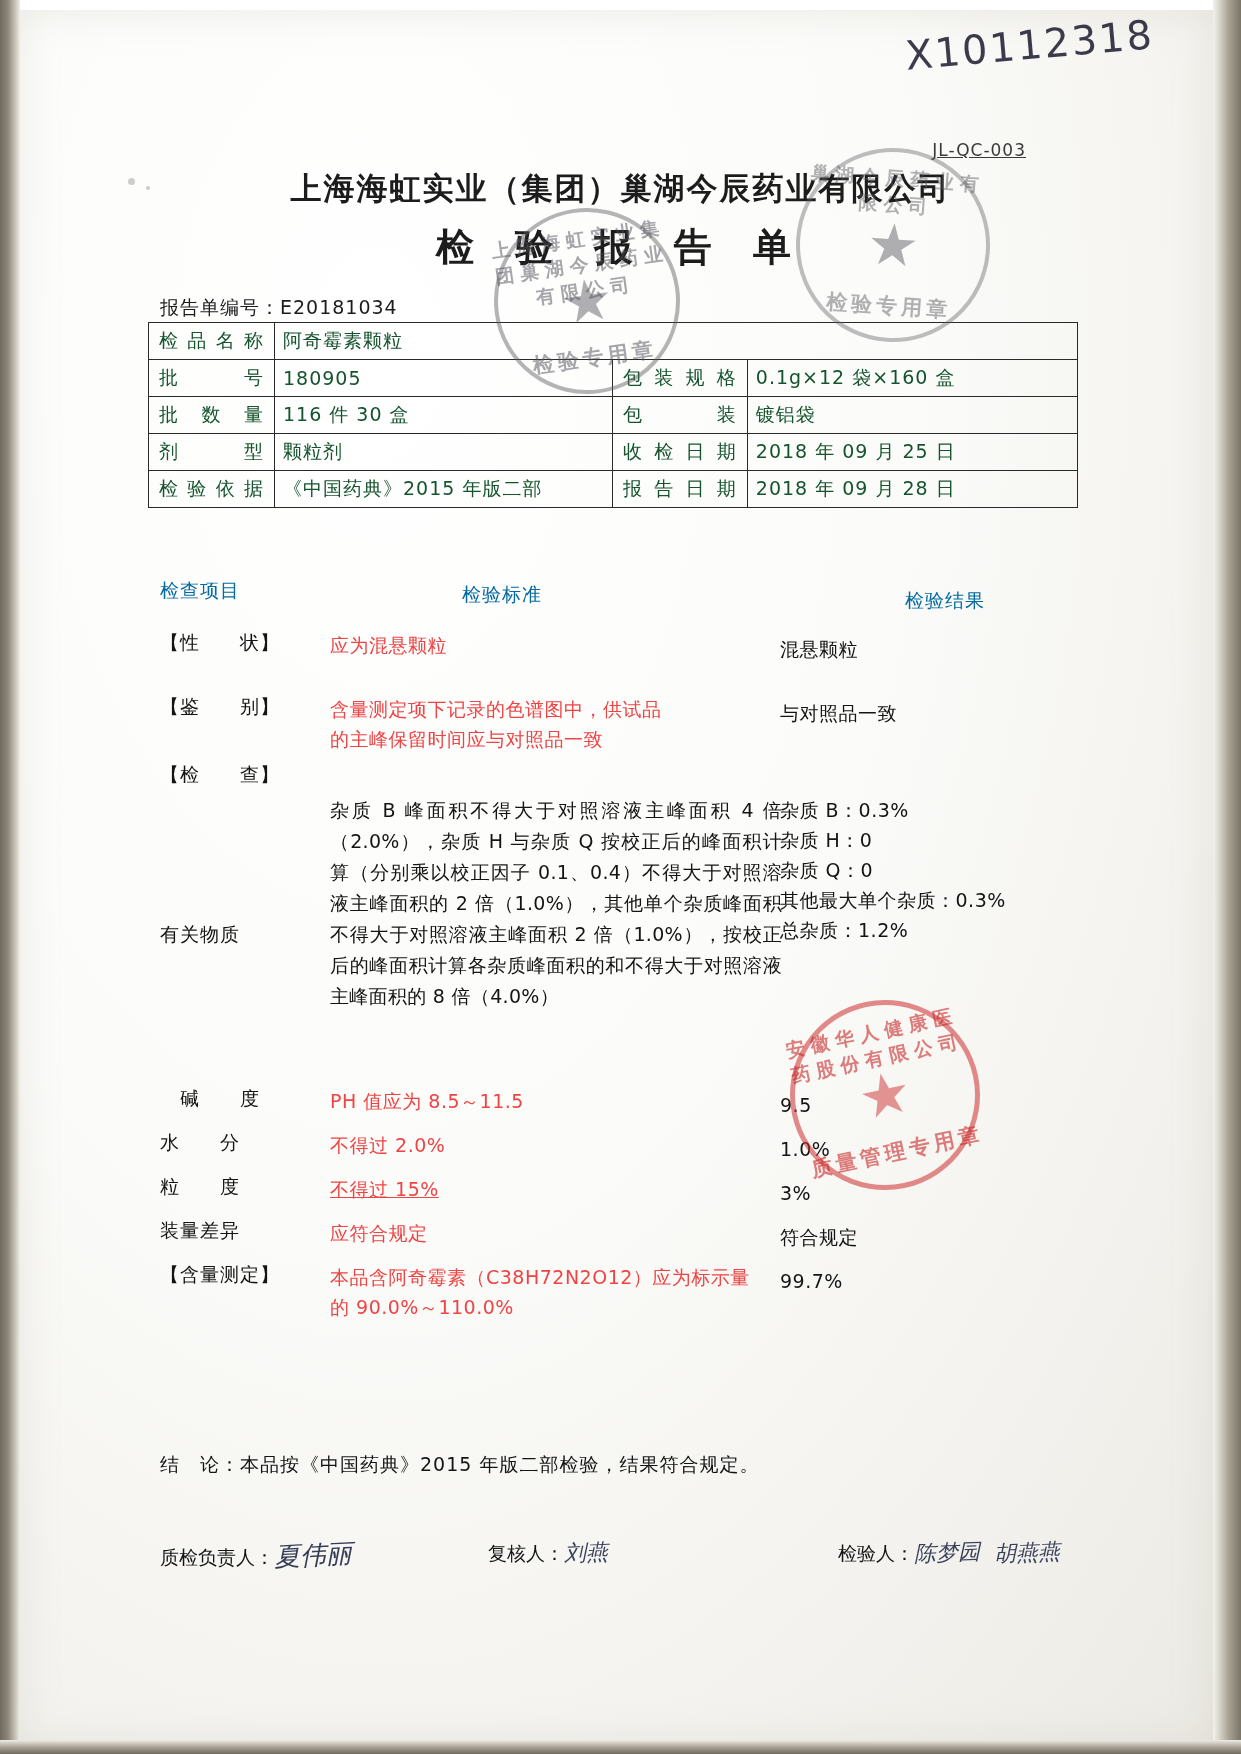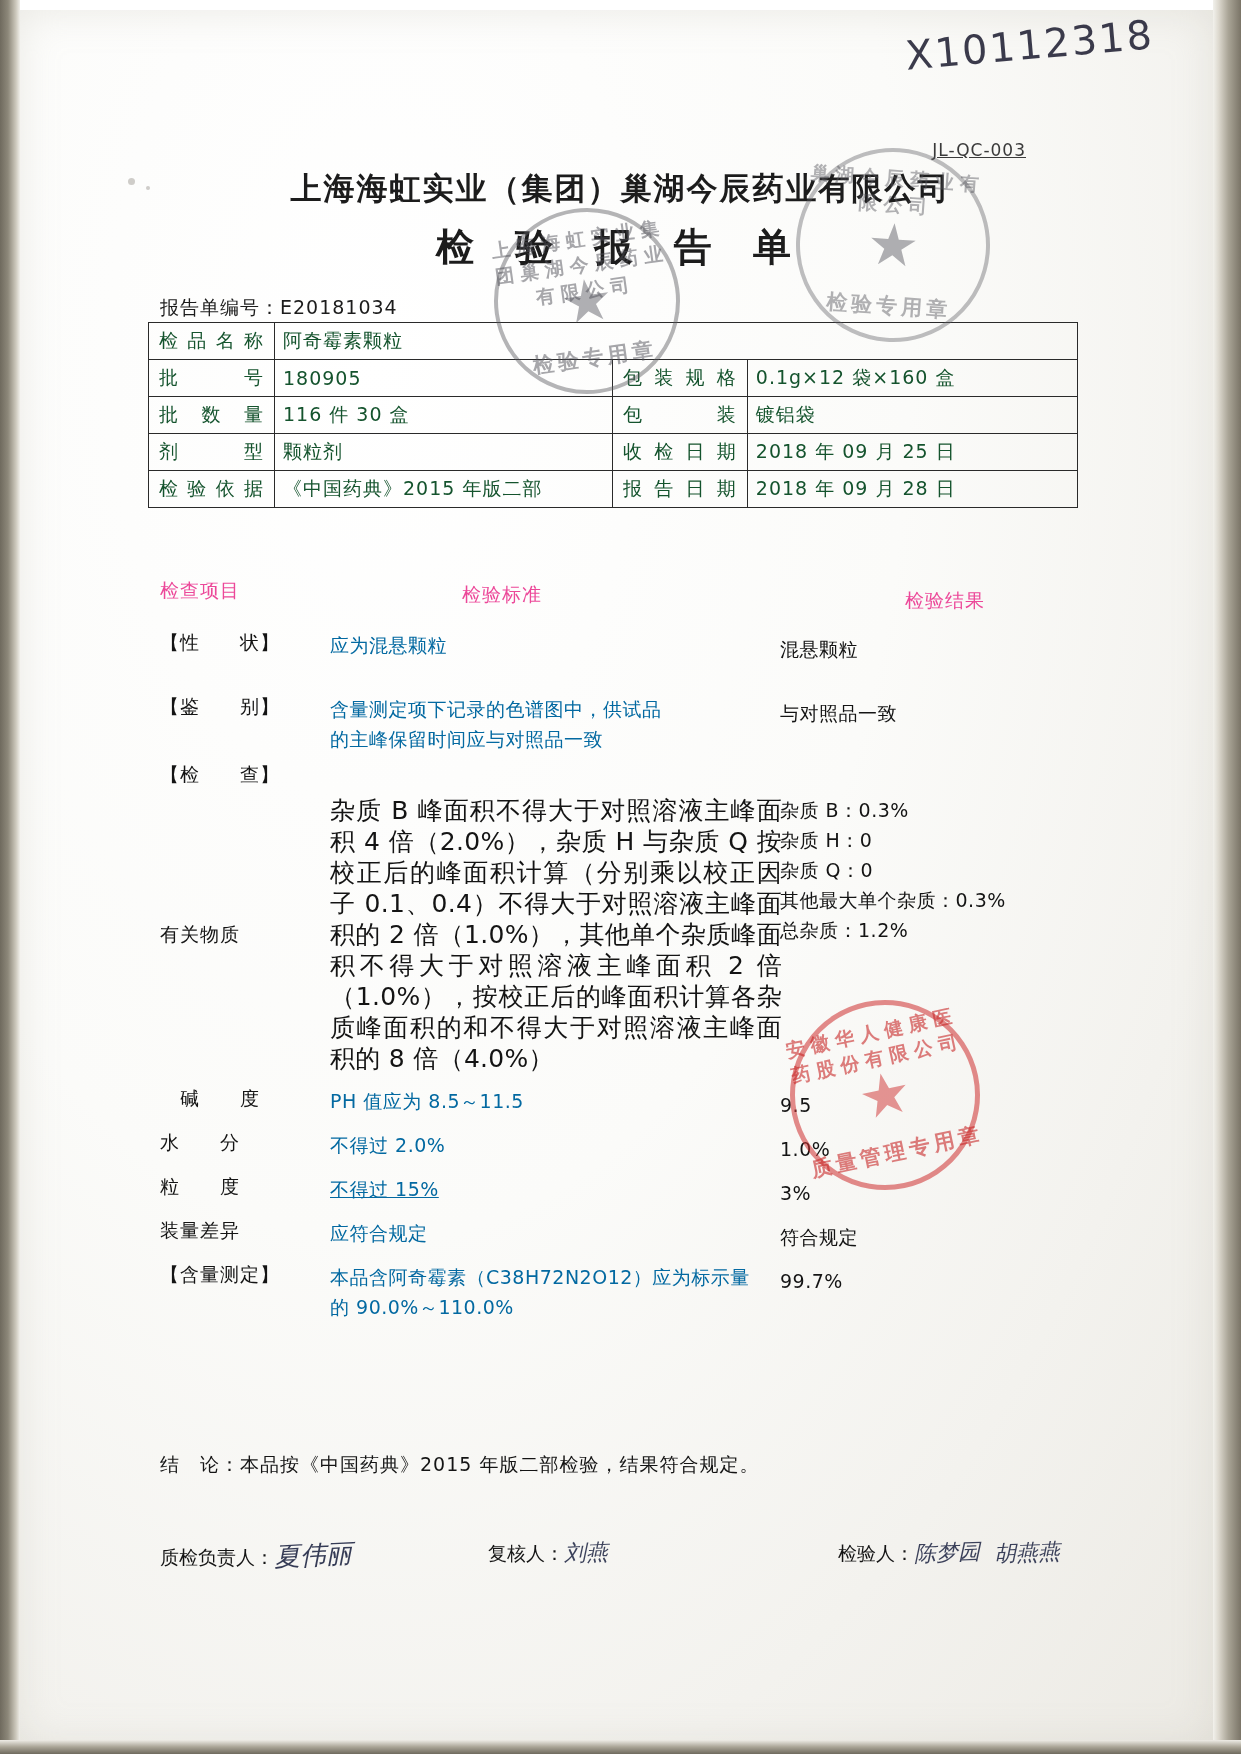--- a/index.html
+++ b/index.html
@@ -127,54 +127,54 @@
     width: 118px;
     text-align: justify;
     text-align-last: justify;
     padding: 0 10px !important;
     white-space: nowrap;
   }
   
   .col-head {
     position: absolute;
     font-size: 19px;
-    color: #ec4899;
+    color: #0369a1;
     letter-spacing: 1px;
   }
   .ch-item { left: 160px; top: 578px; }
   .ch-std  { left: 462px; top: 582px; }
   .ch-res  { left: 905px; top: 588px; }
 
   .row-label {
     position: absolute;
     font-size: 19px;
     color: #141414;
     letter-spacing: 1px;
     white-space: nowrap;
   }
   .std-text {
     position: absolute;
     font-size: 19px;
-    color: #0369a1;
+    color: #ef4444;
     line-height: 30px;
     letter-spacing: 0.5px;
   }
   .res-text {
     position: absolute;
     font-size: 19px;
     color: #141414;
     line-height: 30px;
     letter-spacing: 0.5px;
   }
   .para {
     position: absolute;
     left: 330px;
     top: 795px;
     width: 452px;
-    font-size: 25px;
+    font-size: 19px;
     line-height: 31px;
     color: #141414;
     text-align: justify;
     letter-spacing: 0.3px;
   }
 
   .conclusion {
     position: absolute;
     left: 160px;
     top: 1452px;

